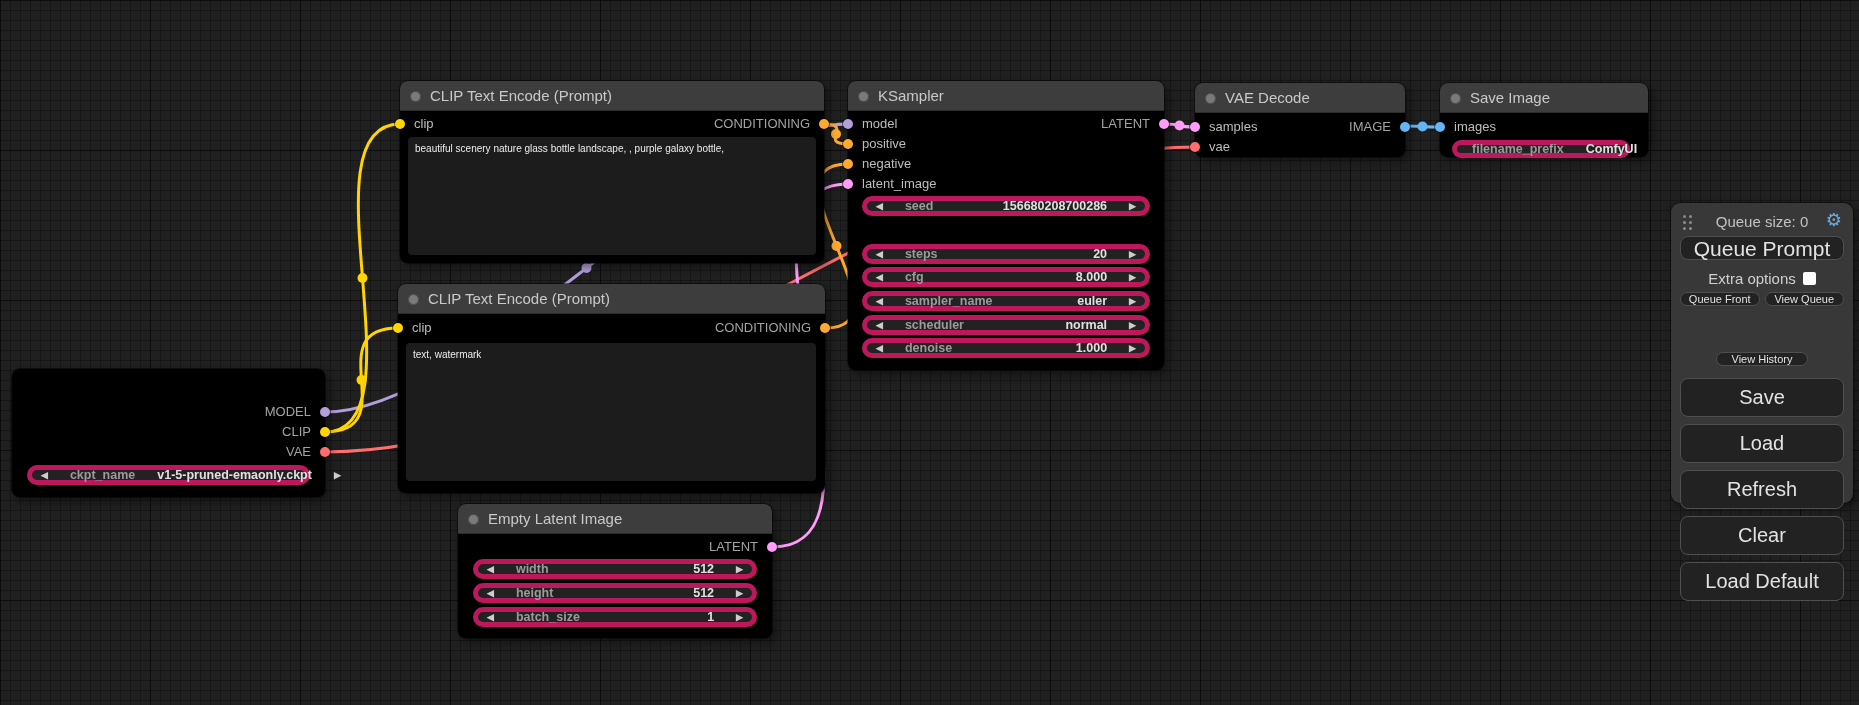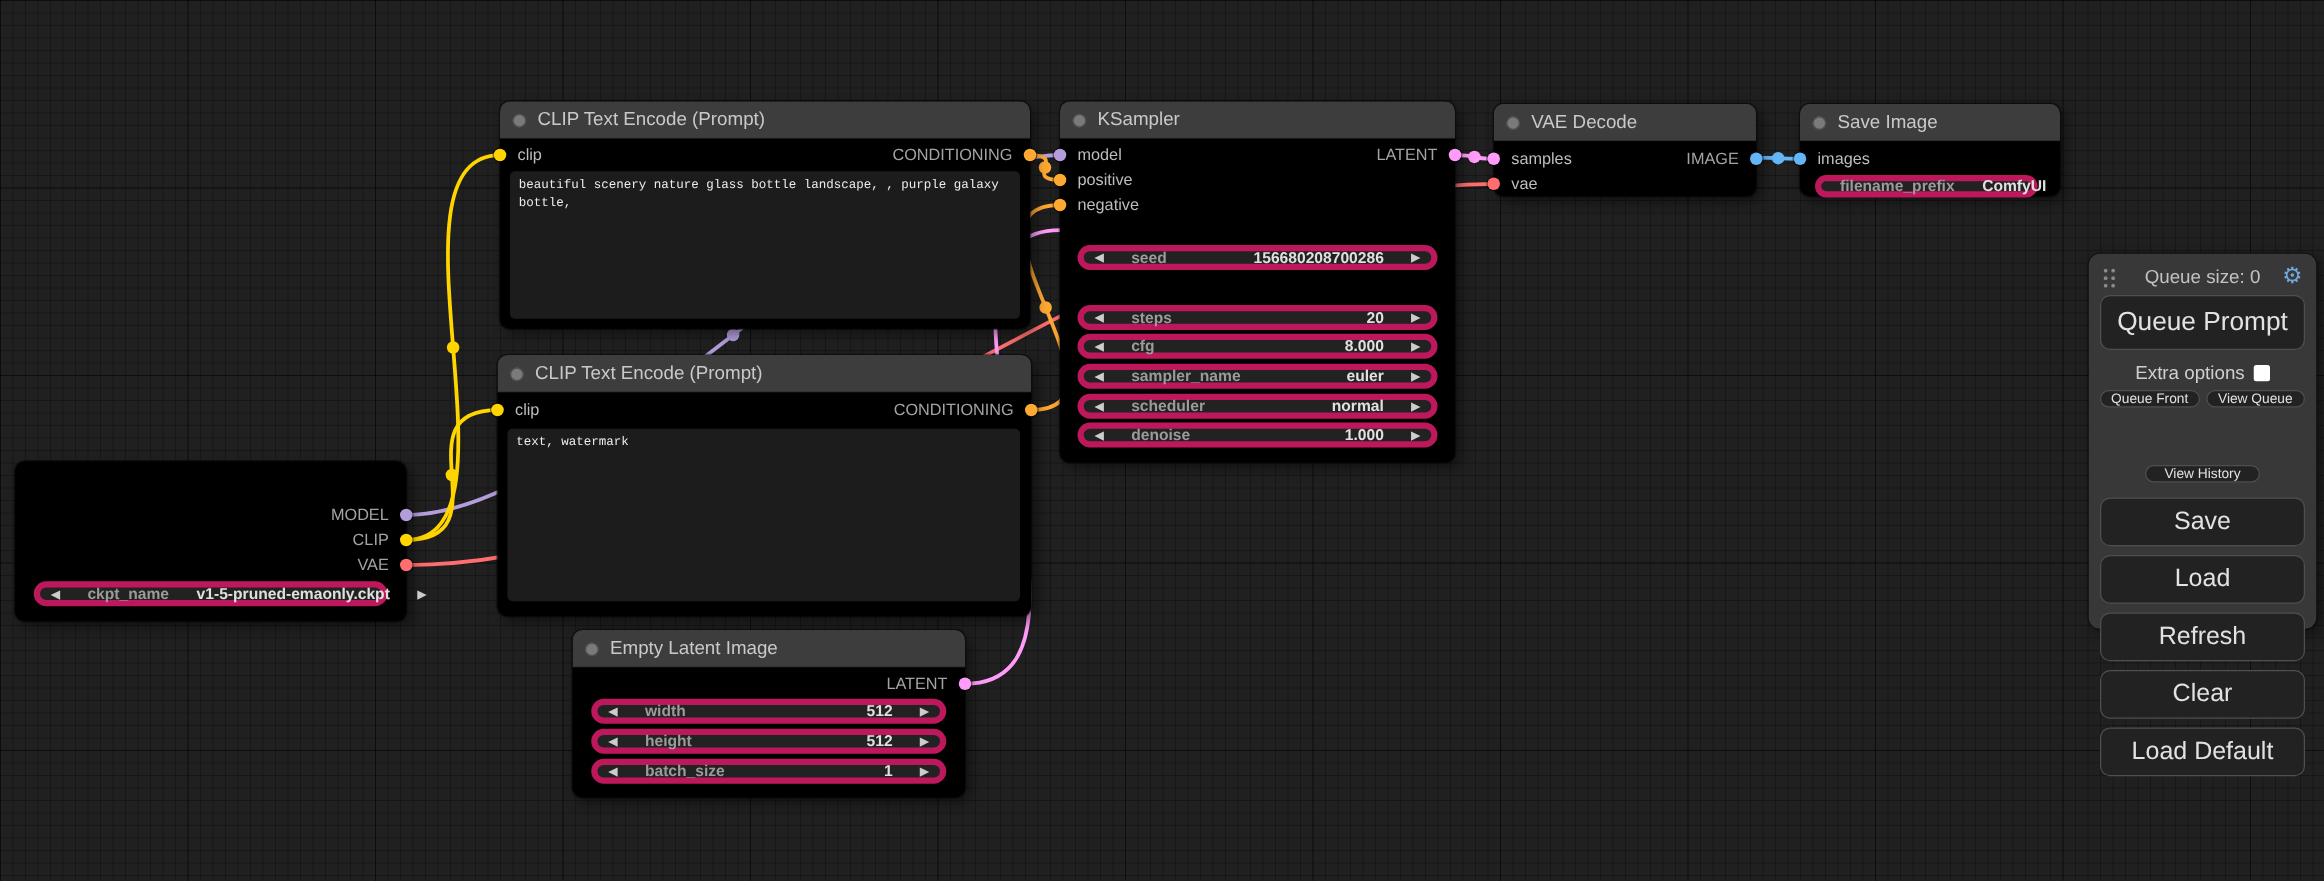--- a/index.html
+++ b/index.html
@@ -59,21 +59,21 @@
     display:flex; align-items:center; gap:22px; padding:0 9px;
     font-size:12.5px; white-space:nowrap;font-weight:bold;
   }
   .warrow { color:#cccccc; font-size:9px; line-height:20px; }
   .wlabel { color:#9b9b9b; }
   .wvalue { color:#e0e0e0; flex:1; text-align:right; }
   .toggle-dot { width:13px; height:13px; border-radius:50%; background:#8CA3B8; margin-left:2px; }
 
   .prompt-box {
     position:absolute; background:#1c1c1c; border-radius:4px;
-    color:#ececec; font-family:Liberation Mono, monospace;
+    color:#ececec; font-family:Liberation Sans, sans-serif;
     font-size:10px; line-height:1.45; padding:5px 7px;
     white-space:pre-wrap; word-break:break-word; overflow:hidden;
   }
 
   .menu-panel {
     position:absolute; z-index:3; left:1671px; top:203px; width:182px; height:300px;
     background:#383838; border-radius:9px;
     box-shadow:0 0 0 1px rgba(0,0,0,0.4), 4px 4px 10px rgba(0,0,0,0.45);
     padding:9px 9px 0 9px;
   }
@@ -83,21 +83,21 @@
     background:#8a8a8a;
     box-shadow:6px 0 0 #8a8a8a, 0 6px 0 #8a8a8a, 6px 6px 0 #8a8a8a, 0 12px 0 #8a8a8a, 6px 12px 0 #8a8a8a;
   }
   .gear { position:absolute; right:2px; top:-2px; color:#6FA8DC; font-size:18px; }
   .btn {
     display:block; width:100%; background:#222222; border:1px solid #4f4f4f;
     color:#e2e2e2; border-radius:8px; text-align:center; cursor:pointer;
     font-family:"Liberation Sans", sans-serif;
   }
   .btn-big   { height:39px; font-size:20px; line-height:23px; margin-bottom:7px; }
-  .btn-queue { height:44px; font-size:21px; line-height:24px; margin-bottom:9px;text-align:center; }
+  .btn-queue { height:24px; font-size:21px; line-height:24px; margin-bottom:9px;text-align:center; }
   .extra-row { display:flex; justify-content:center; align-items:center; gap:7px; color:#cfcfcf; font-size:15px; height:18px; margin-bottom:5px; }
   .checkbox  { width:13px; height:13px; background:#ffffff; border-radius:2px; }
   .small-row { display:flex; gap:5px; margin-bottom:5px; }
   .btn-small { height:14px; font-size:11px; line-height:12px; border-radius:8px; flex:1; }
   .center-row{ display:flex; justify-content:center; margin-bottom:12px;margin-top:46px; }
   .btn-small.solo { flex:none; width:92px; }
 </style>
 </head>
 <body>
 
@@ -183,20 +183,24 @@
     <span class="pin out c-lat"></span>
   </div>
   <div class="row" style="top:54px;">
     <span class="pin in c-cond"></span>
     <span class="in-label">positive</span>
   </div>
   <div class="row" style="top:74px;">
     <span class="pin in c-cond"></span>
     <span class="in-label">negative</span>
   </div>
+  <div class="row" style="top:94px;">
+    <span class="pin in c-lat"></span>
+    <span class="in-label">latent_image</span>
+  </div>
 
   <div class="widget" style="left:14px; top:115px; width:288px;">
     <span class="warrow">◀</span>
     <span class="wlabel">seed</span>
     <span class="wvalue">156680208700286</span>
     <span class="warrow">▶</span>
   </div>
   <div class="widget" style="left:14px; top:163px; width:288px;">
     <span class="warrow">◀</span>
     <span class="wlabel">steps</span>

